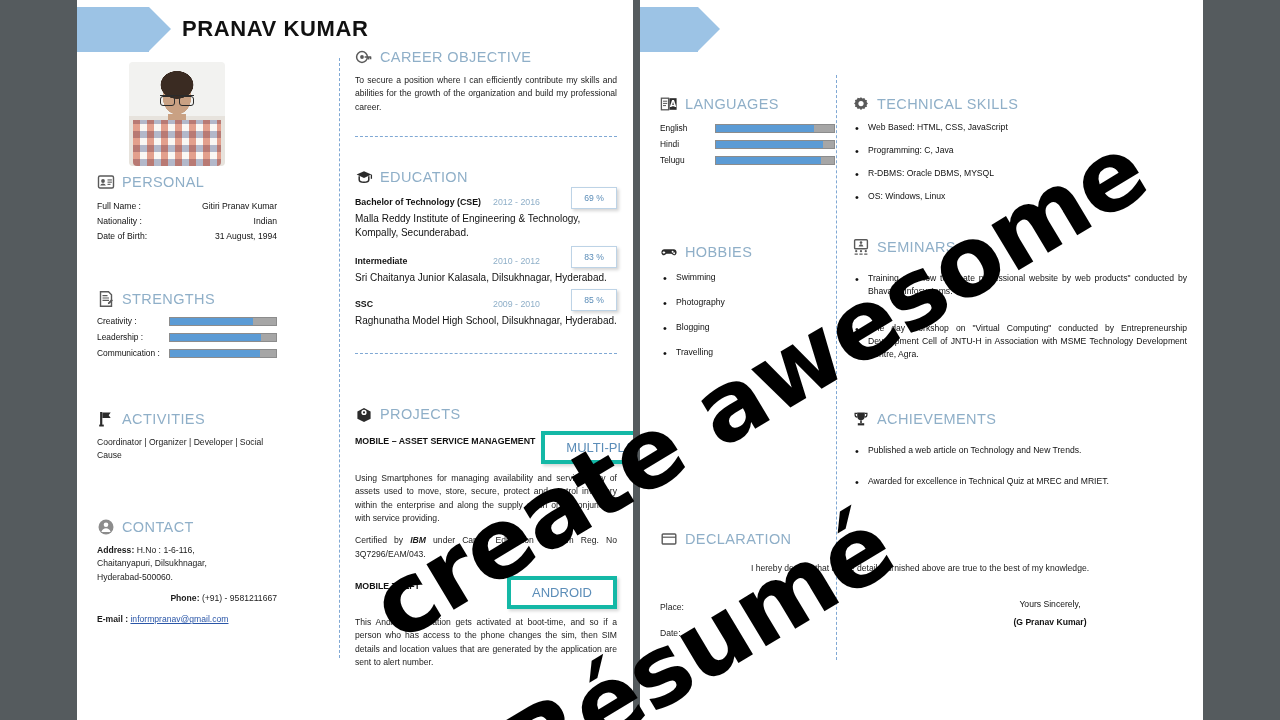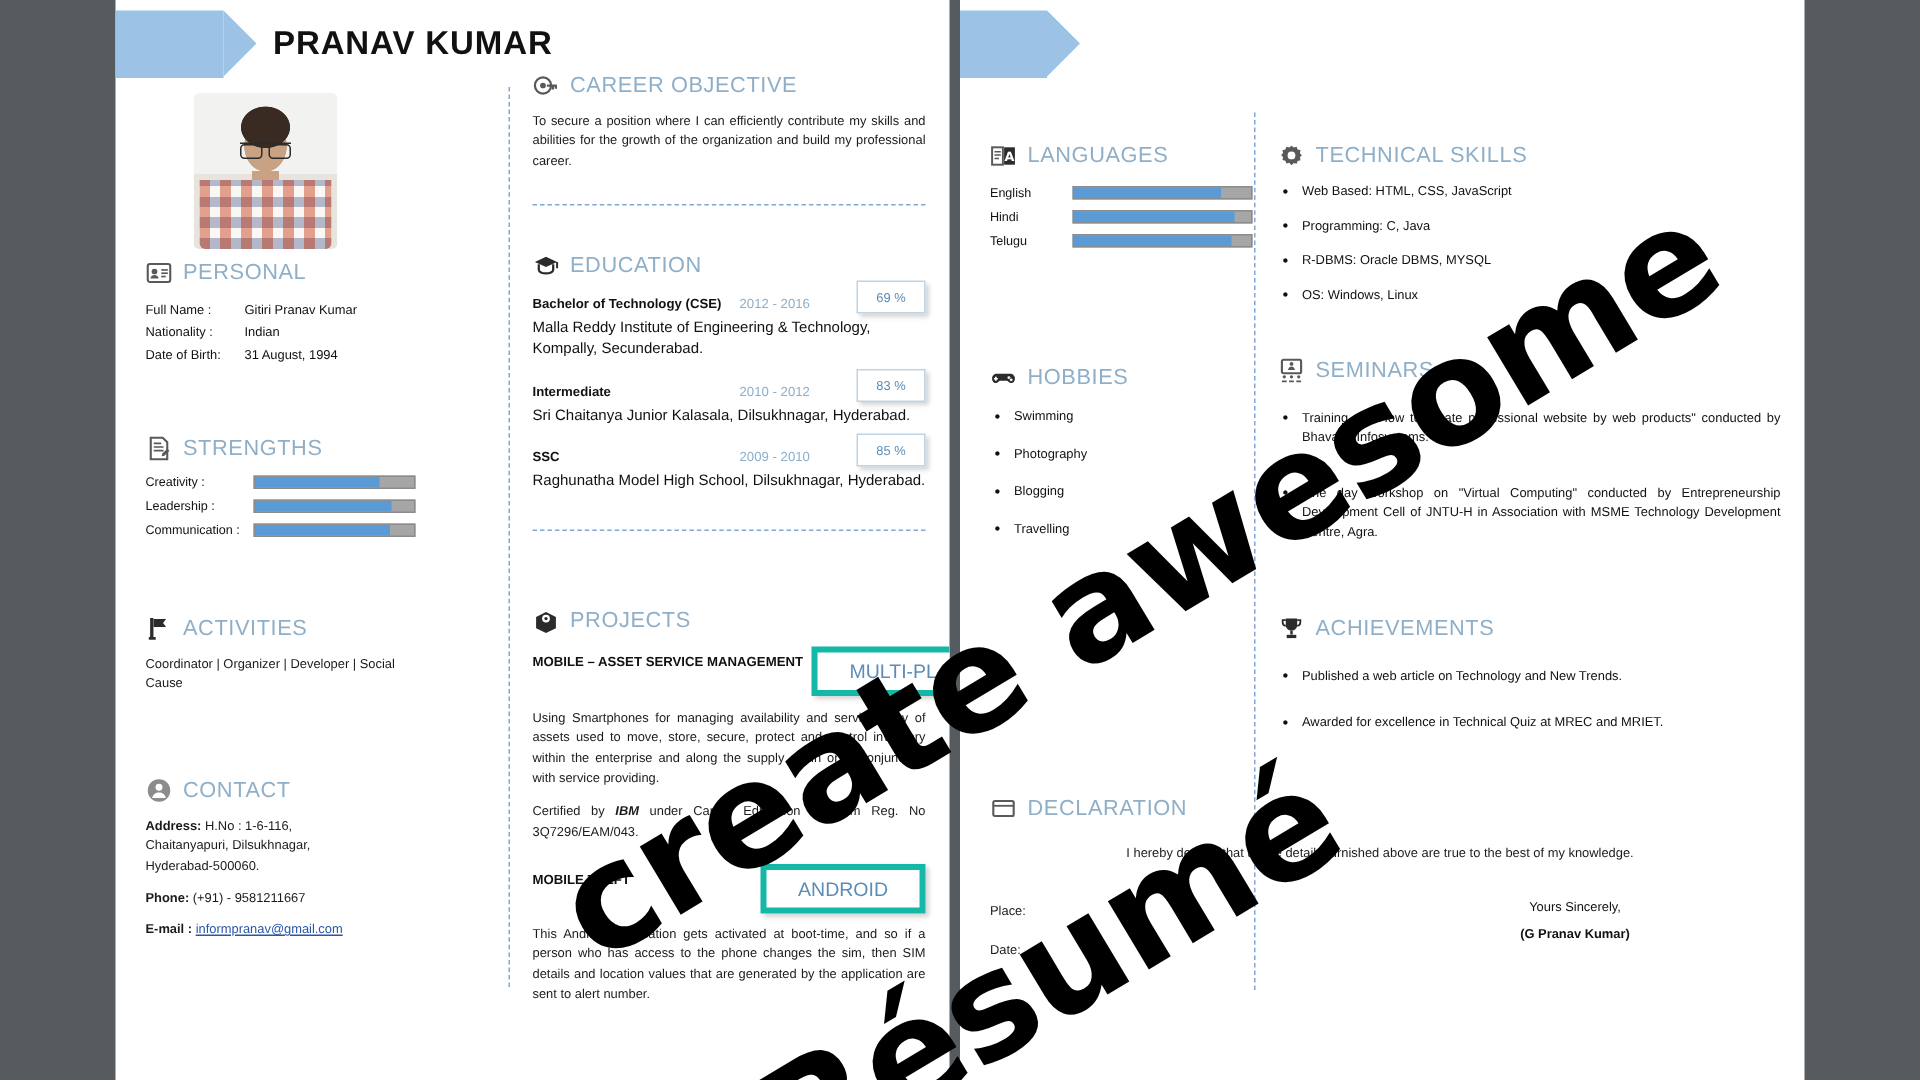--- a/index.html
+++ b/index.html
@@ -138,21 +138,21 @@
 
   
   .body-txt {
     font-size: 8.6px;
     line-height: 1.55;
     color: #1b1b1b;
     text-align: justify;
   }
   .kv { font-size: 8.6px; line-height: 1.75; color: #111; display: flex; }
   .kv .k { width: 66px; flex: 0 0 66px; }
-  .kv .v { flex: 1; }
+  .kv .v { flex: 1; text-align: right; }
 
   
   .bar-row {
     display: flex;
     align-items: center;
     font-size: 8.4px;
     color: #111;
     margin-bottom: 6px;
   }
   .bar-row .lbl { flex: 0 0 72px; }
@@ -381,21 +381,21 @@
               </svg>
           </span>
           <span class="sec-title">CONTACT</span>
         </div>
         <div class="body-txt" style="text-align:left;">
           <span class="bold">Address:</span>
           <span>H.No : 1-6-116,</span><br>
           <span>Chaitanyapuri, Dilsukhnagar,</span><br>
           <span>Hyderabad-500060.</span>
         </div>
-        <div class="body-txt" style="margin-top:8px;text-align:left;">
+        <div class="body-txt" style="margin-top:8px;text-align:right;">
           <span class="bold">Phone:</span>
           <span>(+91) - 9581211667</span>
         </div>
         <div class="body-txt" style="margin-top:8px;text-align:left;">
           <span class="bold">E-mail :</span>
           <span class="link">informpranav@gmail.com</span>
         </div>
       </div>
 
     </div>

